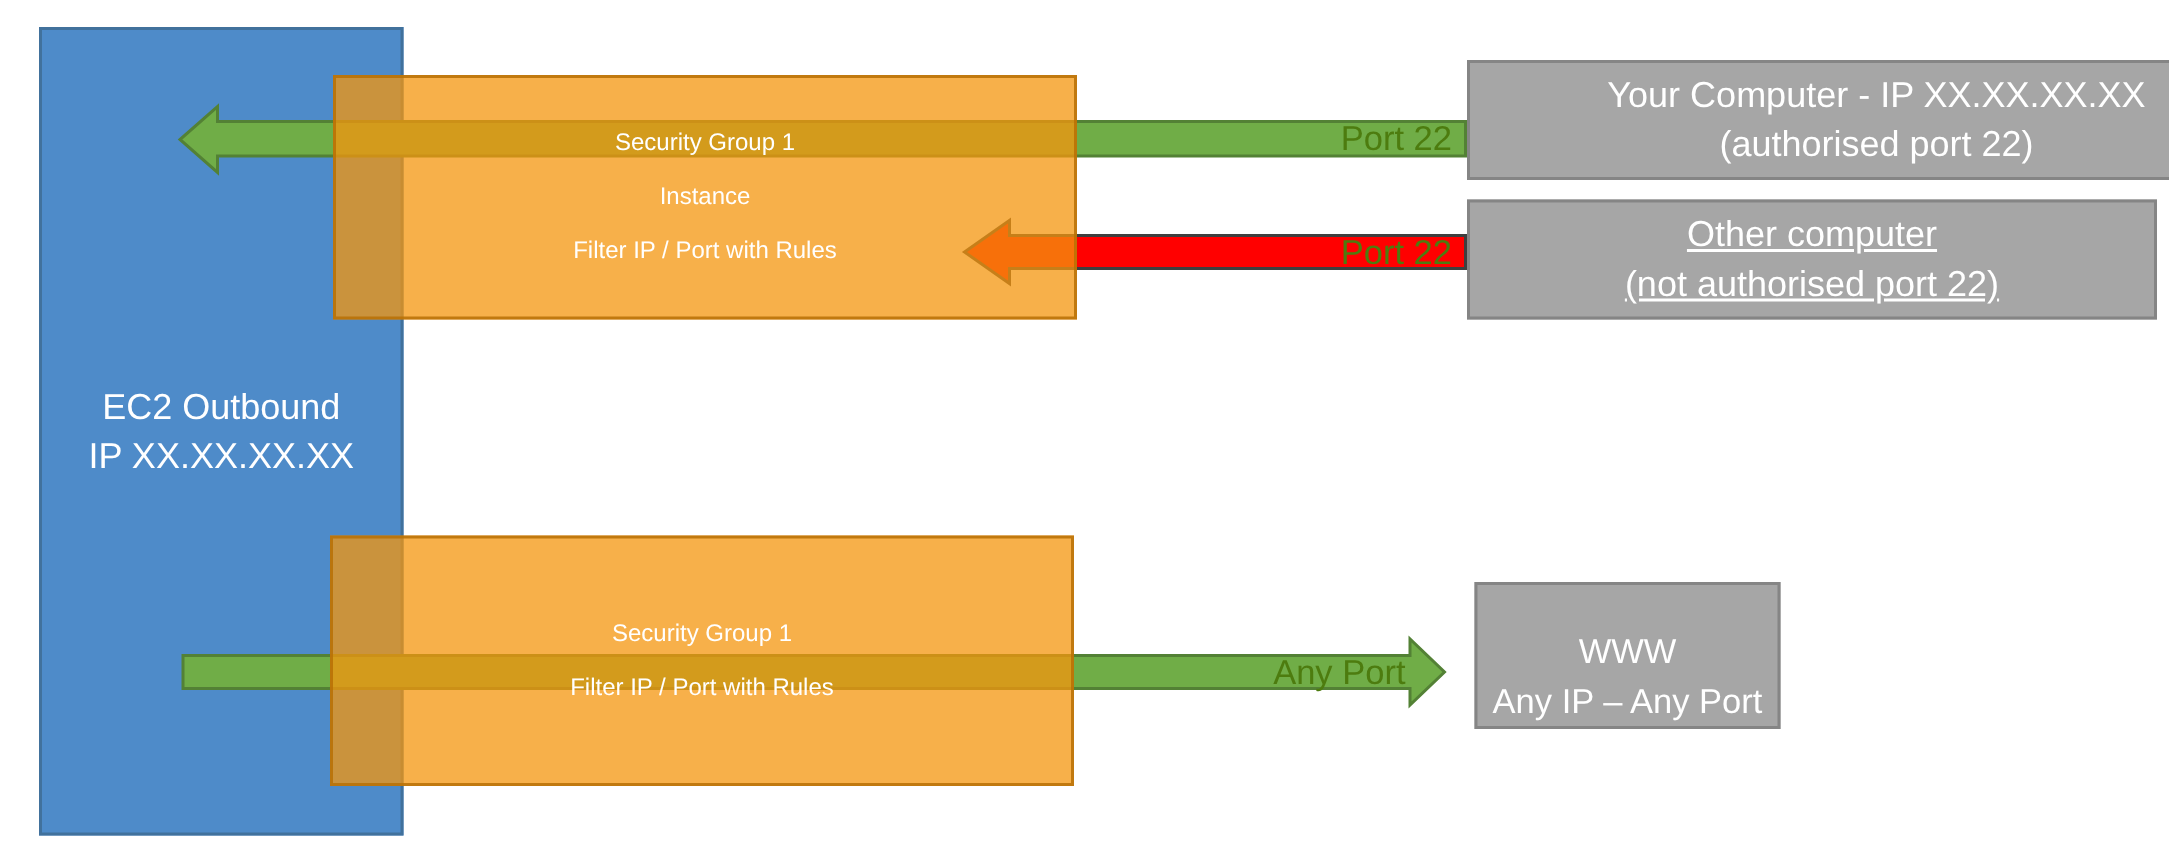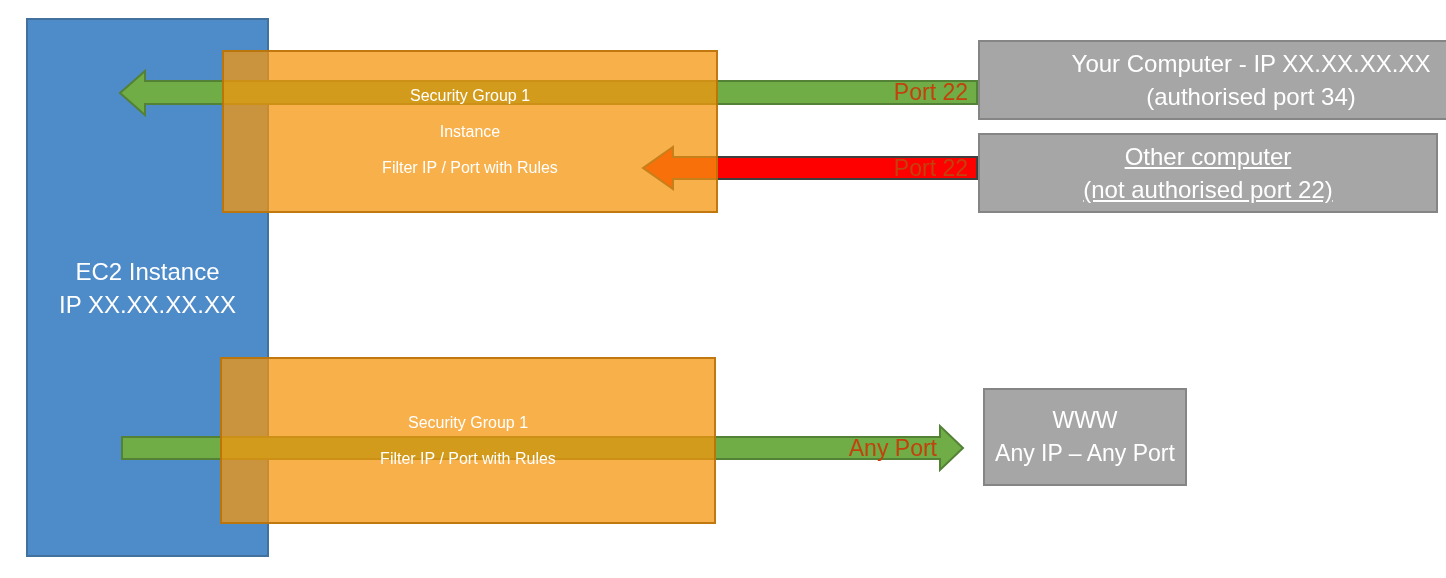--- a/index.html
+++ b/index.html
@@ -15,54 +15,54 @@
     background:#4E8BC9;border:2px solid #41719C;z-index:1;
     font-size:24px;line-height:33px;
   }
   .arrows{position:absolute;left:0;top:0;width:1446px;height:578px;z-index:2;}
   .gray-box{
     background:#A6A6A6;border:2px solid #858585;z-index:2;
     font-size:24px;line-height:33px;
   }
   .your-computer{left:978px;top:40px;width:546px;height:80px;}
   .other-computer{left:978px;top:133px;width:460px;height:80px;text-decoration:underline;}
-  .www-box{left:983px;top:388px;width:204px;height:98px;font-size:23px;}
+  .www-box{left:983px;top:388px;width:204px;height:98px;font-size:23px;justify-content:flex-end;}
   .sg-box{
     background:rgba(244,150,14,0.75);border:2px solid rgba(183,112,5,0.85);z-index:3;
     font-size:16px;line-height:36px;
   }
   .sg-inbound{left:222px;top:50px;width:496px;height:163px;}
   .sg-outbound{left:220px;top:357px;width:496px;height:167px;}
   .port-label{
     position:absolute;z-index:4;font-size:23px;line-height:33px;
-    text-align:right;white-space:nowrap;color:#c2410c;
+    text-align:right;white-space:nowrap;color:#4d7c0f;
   }
   .lbl-in-allowed{right:478px;top:76px;}
   .lbl-in-blocked{right:478px;top:152px;}
   .lbl-outbound{right:509px;top:432px;}
 </style>
 </head>
 <body>
 
 <div class="canvas">
 
   <div class="box ec2-box">
-    <div>EC2 Instance</div>
+    <div>EC2 Outbound</div>
     <div>IP XX.XX.XX.XX</div>
   </div>
 
   <svg class="arrows" viewBox="0 0 1446 578" xmlns="http://www.w3.org/2000/svg">
     <polygon stroke="#538135" stroke-width="2" points="977,81 145,81 145,71 120,93 145,115 145,104 977,104" fill="#70AD47"></polygon>
     <polygon stroke="#3F3F3F" stroke-width="2" points="977,157 673,157 673,147 643,168 673,189 673,179 977,179" fill="#FF0000"></polygon>
     <polygon stroke="#538135" stroke-width="2" points="122,437 940,437 940,426 963,448 940,470 940,459 122,459" fill="#70AD47"></polygon>
   </svg>
 
   <div class="box gray-box your-computer">
     <div>Your Computer - IP XX.XX.XX.XX</div>
-    <div>(authorised port 34)</div>
+    <div>(authorised port 22)</div>
   </div>
 
   <div class="box gray-box other-computer">
     <div>Other computer</div>
     <div>(not authorised port 22)</div>
   </div>
 
   <div class="box gray-box www-box">
     <div>WWW</div>
     <div>Any IP – Any Port</div>

